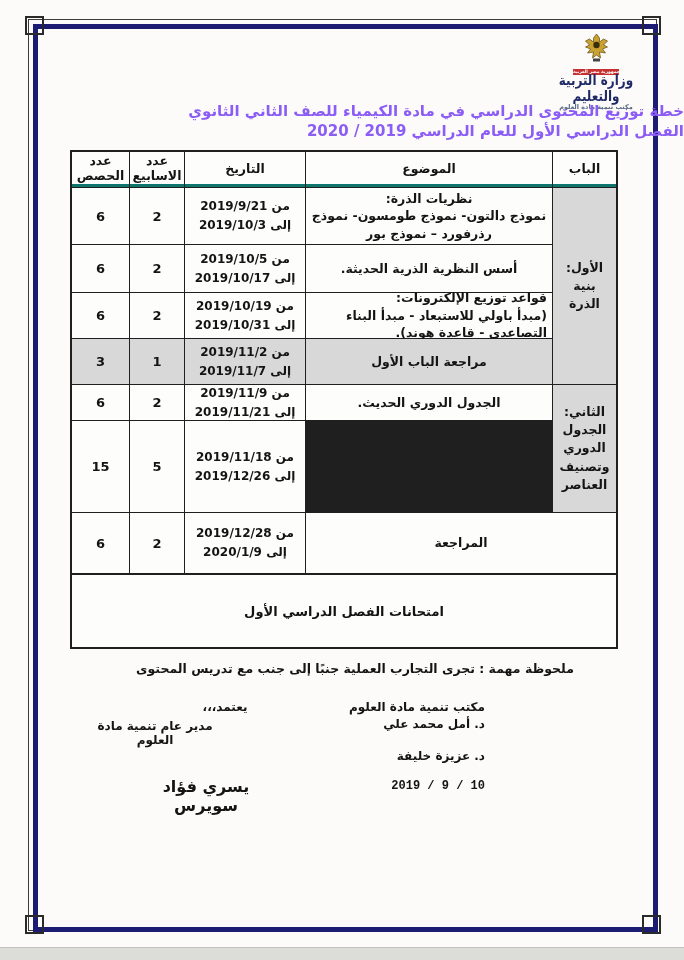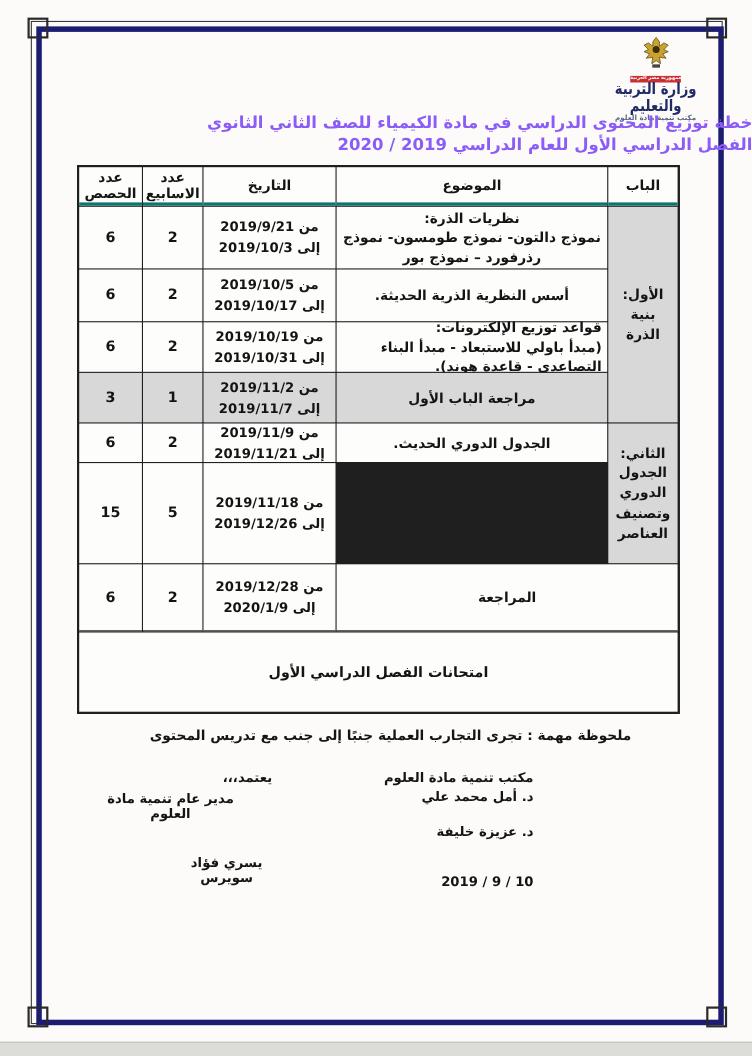--- a/index.html
+++ b/index.html
@@ -44,27 +44,27 @@
   .num   { font-size:13px; }
   .chapter { font-size:12.5px; line-height:1.45; padding:2px 3px; white-space:pre-line; }
   .thick-b { border-bottom:1px solid #1f1f1f; }
   .exams { font-size:13px; }
   
   .note { position:absolute; left:90px; width:530px; top:661px; direction:rtl;
           text-align:center; font-weight:bold; font-size:12.5px; }
   .sig-right { position:absolute; left:330px; top:699px; width:155px; direction:rtl;
                text-align:right; font-weight:bold; font-size:12px; line-height:1.4; }
   .sig-right .n2 { margin-top:15px; }
-  .sig-right .dt { margin-top:29px; }
+  .sig-right .dt { margin-top:14px;font-family:Liberation Mono, monospace; }
   .sig-approve { position:absolute; left:193px; top:700px; width:64px; text-align:center;
                  direction:rtl; font-weight:bold; font-size:12px; }
   .sig-dirtitle { position:absolute; left:92px; top:719px; width:126px; text-align:center;
                   direction:rtl; font-weight:bold; font-size:12px; }
   .sig-name { position:absolute; left:150px; top:777px; width:112px; text-align:center;
-              direction:rtl; font-weight:bold; font-size:12px; }
+              direction:rtl; font-weight:bold; font-size:16px; }
   .page-edge { position:absolute; left:0; right:0; bottom:0; height:12px;
                background:#dcdcd9; border-top:1px solid #c2c2bf; }
 </style>
 </head>
 <body>
 
 <div class="page">
 
   <div class="frame-outer"></div>
   <div class="frame-navy"></div>

